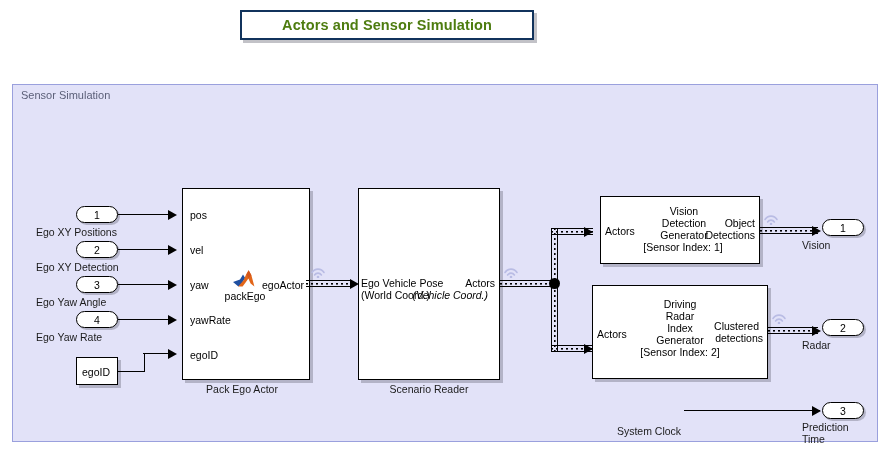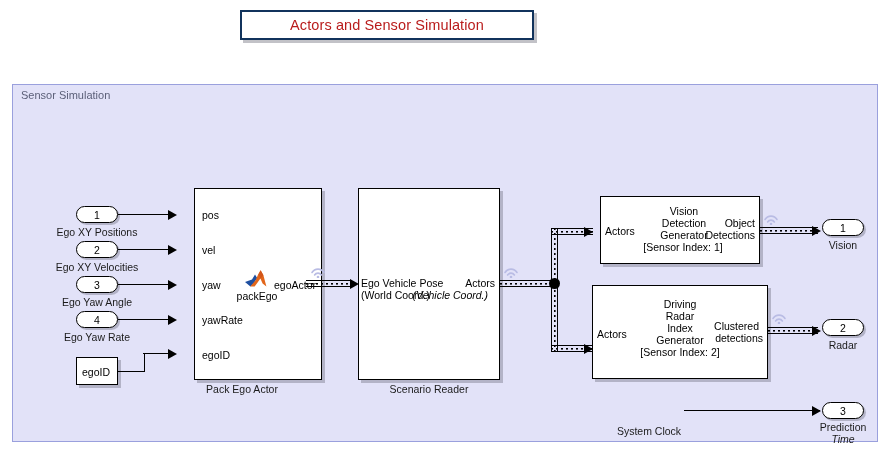--- a/index.html
+++ b/index.html
@@ -19,23 +19,23 @@
   #title-banner {
     position: absolute;
     left: 240px; top: 10px;
     width: 290px; height: 26px;
     background: #ffffff;
     border: 2px solid #11335c;
     box-shadow: 3px 3px 0 rgba(120,120,130,.45);
     display: flex; align-items: center; justify-content: center;
   }
   #title-banner .txt {
-    color: #b91c1c;
+    color: #4d7c0f;
     font-size: 14.5px;
-    font-weight: normal;
+    font-weight: bold;
     letter-spacing: .1px;
     white-space: nowrap;
   }
 
   
   #subsystem-region {
     position: absolute;
     left: 12px; top: 84px;
     width: 866px; height: 358px;
     background: #e2e2f8;
@@ -93,21 +93,21 @@
     border-radius: 9px;
     box-shadow: 2px 2px 0 rgba(110,110,125,.40);
     box-sizing: border-box;
     display:flex; align-items:center; justify-content:center;
     font-size: 10.5px; color:#000;
   }
   .port-cap-lbl {
     position: absolute;
     font-size: 10.5px;
     color: #1b1b1b;
-    text-align: center;
+    text-align: left;
     white-space: nowrap;
     line-height: 12px;
   }
 
   
   .ln-h { position:absolute; height:0; border-top:1.6px solid #000; }
   .ln-v { position:absolute; width:0;  border-left:1.6px solid #000; }
 
   
   .arrow-r {
@@ -170,21 +170,21 @@
   </div>
 
   <div class="port-cap" style="left:76px; top:206px;">
     <span>1</span>
   </div>
   <div class="port-cap-lbl" style="left:36px; top:226px; width:122px;">Ego XY Positions</div>
 
   <div class="port-cap" style="left:76px; top:241px;">
     <span>2</span>
   </div>
-  <div class="port-cap-lbl" style="left:36px; top:261px; width:122px;">Ego XY Velocities</div>
+  <div class="port-cap-lbl" style="left:36px; top:261px; width:122px;">Ego XY Detection</div>
 
   <div class="port-cap" style="left:76px; top:276px;">
     <span>3</span>
   </div>
   <div class="port-cap-lbl" style="left:36px; top:296px; width:122px;">Ego Yaw Angle</div>
 
   <div class="port-cap" style="left:76px; top:311px;">
     <span>4</span>
   </div>
   <div class="port-cap-lbl" style="left:36px; top:331px; width:122px;">Ego Yaw Rate</div>
@@ -203,21 +203,21 @@
   <div class="arrow-r" style="left:168px; top:279.5px;"></div>
 
   <div class="ln-h" style="left:118px; top:319px; width:52px;"></div>
   <div class="arrow-r" style="left:168px; top:314.5px;"></div>
 
   <div class="ln-h" style="left:118px; top:371px; width:26px;"></div>
   <div class="ln-v" style="left:144px; top:353px; height:19px;"></div>
   <div class="ln-h" style="left:143px; top:353px; width:27px;"></div>
   <div class="arrow-r" style="left:168px; top:348.5px;"></div>
 
-  <div class="blk" style="left:194px; top:188px; width:128px; height:192px;padding-left:42px;">
+  <div class="blk" style="left:182px; top:188px; width:128px; height:192px;padding-left:42px;">
     <div class="port-lbl" style="left:7px; top:20px;">pos</div>
     <div class="port-lbl" style="left:7px; top:55px;">vel</div>
     <div class="port-lbl" style="left:7px; top:90px;">yaw</div>
     <div class="port-lbl" style="left:7px; top:125px;">yawRate</div>
     <div class="port-lbl" style="left:7px; top:160px;">egoID</div>
 
     <div class="port-lbl" style="right:5px; top:90px;">egoActor</div>
 
     <div class="mlicon" style="left:49px; top:80px;">
       <svg viewBox="0 0 26 22" width="26" height="22">
@@ -321,15 +321,15 @@
 
   <div class="port-cap" style="left:822px; top:319px;">
     <span>2</span>
   </div>
   <div class="port-cap-lbl" style="left:802px; top:339px; width:82px;">Radar</div>
 
   <div class="port-cap" style="left:822px; top:402px;">
     <span>3</span>
   </div>
   <div class="port-cap-lbl" style="left:802px; top:421px; width:82px;">Prediction</div>
-  <div class="port-cap-lbl" style="left:802px; top:433px; width:82px;font-style:italic;">Time</div>
+  <div class="port-cap-lbl" style="left:802px; top:433px; width:82px;">Time</div>
 
 </div>
 
 </body></html>

